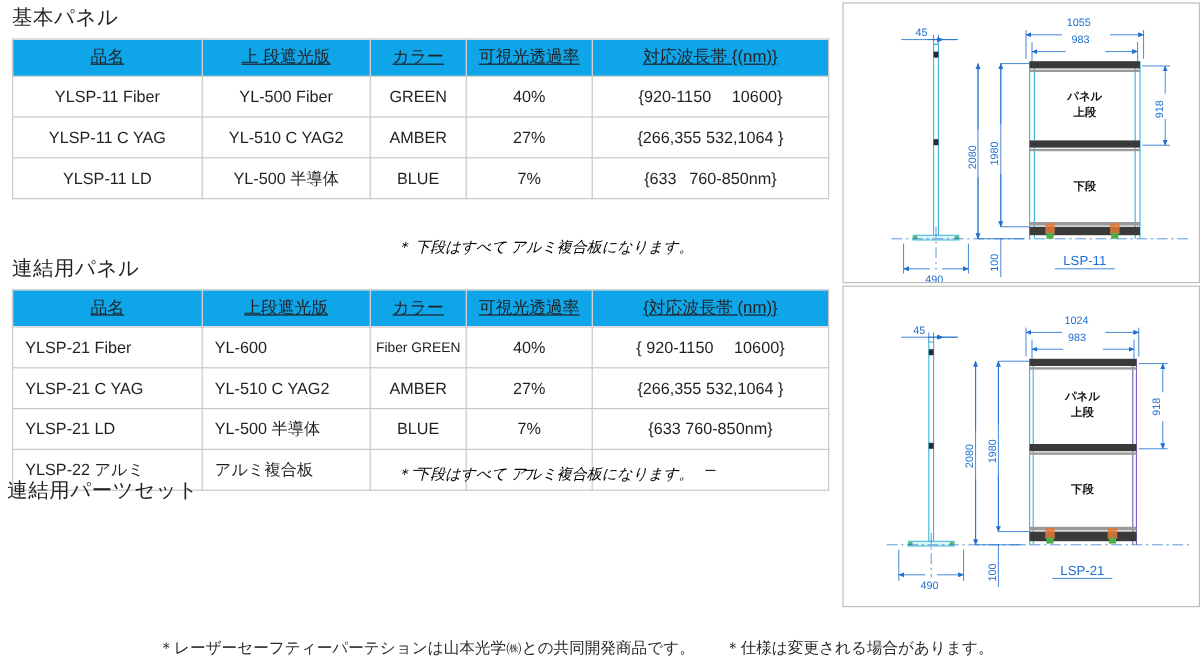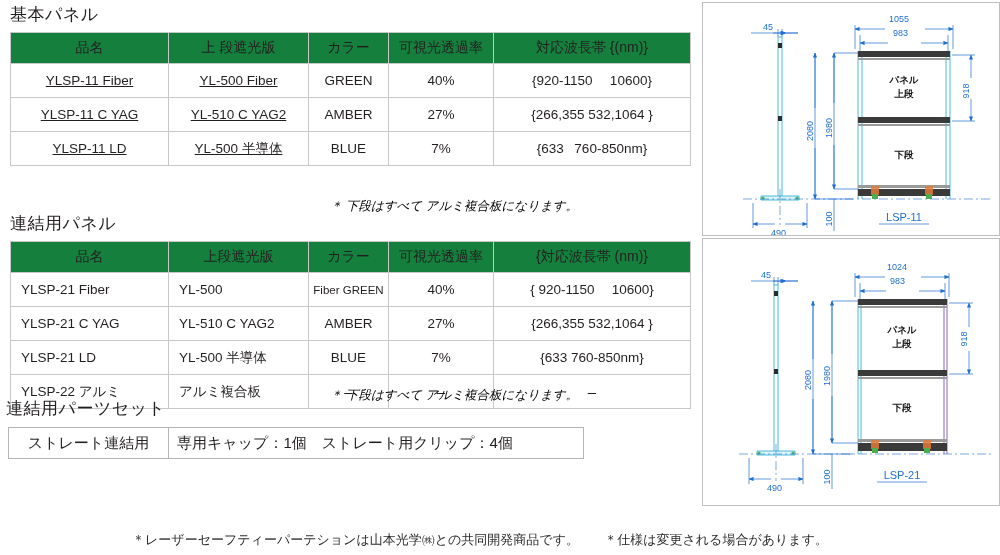--- a/index.html
+++ b/index.html
@@ -21,24 +21,24 @@
   table.spec{
     border-collapse:collapse;table-layout:fixed;
     font-size:13.5px;color:#231f20;background:#fff;
   }
   table.spec th,table.spec td{
     border:1px solid #c8c8c8;
     padding:0 4px;height:33px;vertical-align:middle;
     font-weight:400;white-space:nowrap;overflow:hidden;
   }
   table.spec thead th{
-    background:#15803d;text-align:center;height:30px;font-size:14px;
+    background:#0ea5e9;text-align:center;height:30px;font-size:14px;text-decoration:underline;
   }
   table.spec td{text-align:center;}
-  table.spec.t1 td.c0,table.spec.t1 td.c1{text-align:center;text-decoration:underline;}
+  table.spec.t1 td.c0,table.spec.t1 td.c1{text-align:center;}
   table.spec.t2 td.c0,table.spec.t2 td.c1{text-align:left;padding-left:10px;}
   table.spec.t2 thead th.h0,table.spec.t2 thead th.h1{text-align:center;}
   td.small{font-size:11.5px;}
   td.dash{font-size:15px;}
 
   .note{
     font-size:12.5px;color:#000000;text-align:left;
     padding-right:4px;line-height:1.2;font-style:italic;
   }
 
@@ -138,21 +138,21 @@
           <th class="h0">品名</th>
           <th class="h1">上段遮光版</th>
           <th class="h2">カラー</th>
           <th class="h3">可視光透過率</th>
           <th class="h4">{対応波長帯 (nm)}</th>
         </tr>
       </thead>
       <tbody>
         <tr>
           <td class="c0">YLSP-21 Fiber</td>
-          <td class="c1">YL-500</td>
+          <td class="c1">YL-600</td>
           <td class="c2 small">Fiber GREEN</td>
           <td class="c3">40%</td>
           <td class="c4">{ 920-1150  10600}</td>
         </tr>
         <tr>
           <td class="c0">YLSP-21 C YAG</td>
           <td class="c1">YL-510 C YAG2</td>
           <td class="c2">AMBER</td>
           <td class="c3">27%</td>
           <td class="c4">{266,355 532,1064 }</td>
@@ -179,24 +179,20 @@
     <div style="position:absolute;left:6px;top:400px;">
       <div class="sec-title">連結用パーツセット</div>
     </div>
 
     <table class="parts" style="position:absolute;left:8px;top:427px;width:575px;">
       <colgroup>
           <col style="width:160px">
           <col style="width:415px">
         </colgroup>
       <tbody>
-        <tr>
-          <td class="k">ストレート連結用</td>
-          <td class="v">専用キャップ：1個　ストレート用クリップ：4個</td>
-        </tr>
       </tbody>
     </table>
   </div>
 
   <div class="dwg-box" id="dwg1">
     <svg width="296" height="232" viewBox="0 0 296 232" xmlns="http://www.w3.org/2000/svg">
       <defs>
         <marker id="ar1" markerWidth="7" markerHeight="6" refX="6.5" refY="3" orient="auto">
           <path d="M0,0 L7,3 L0,6 Z" fill="#1f6fd0"></path>
         </marker>

